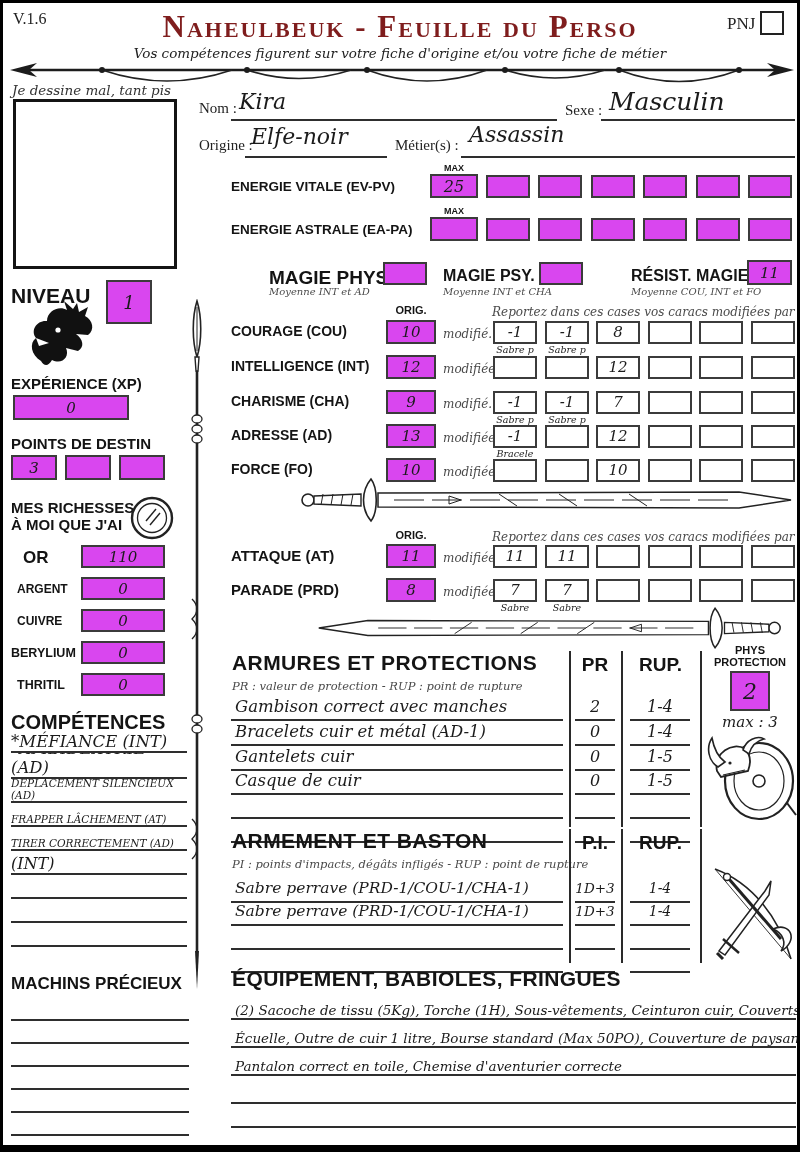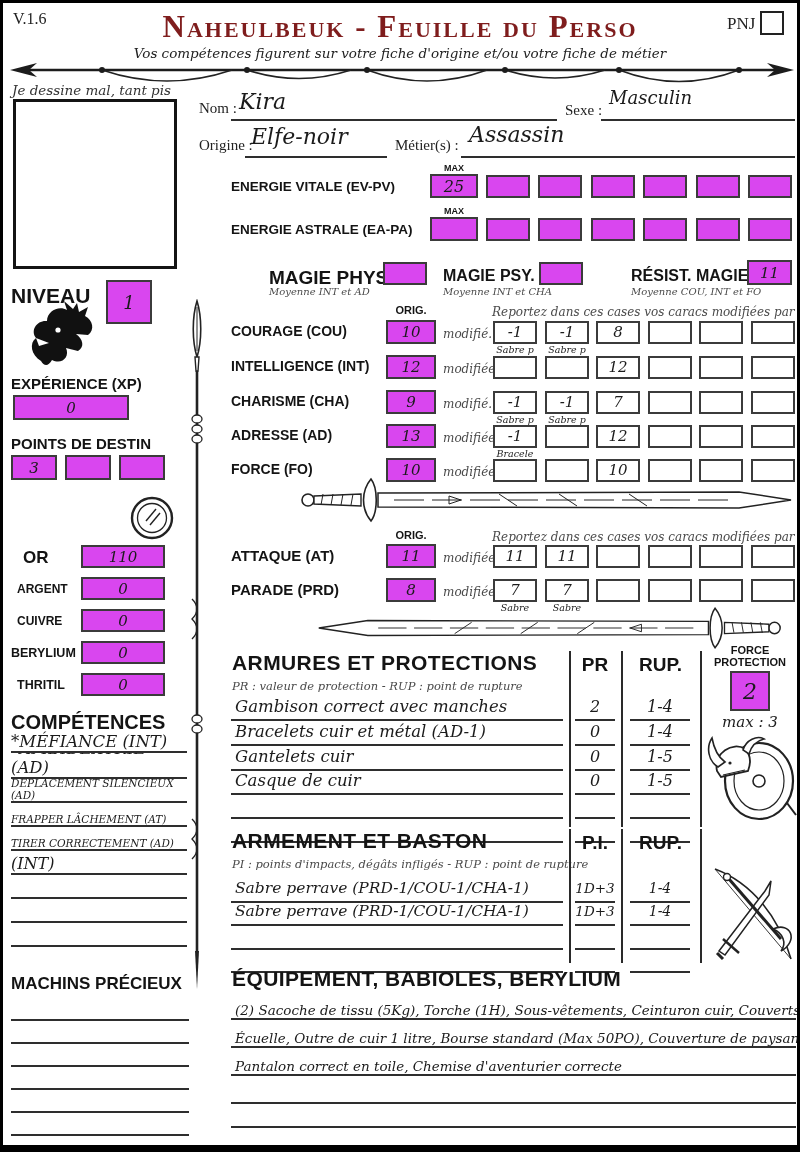--- a/index.html
+++ b/index.html
@@ -95,20 +95,24 @@
   <div class="box" style="left:8px;top:452px;width:46px;height:25px;">
       <i class="hand" style="font-size:15px;">3</i>
     </div>
   <div class="box" style="left:62px;top:452px;width:46px;height:25px;">
       <i class="hand" style="font-size:15px;"></i>
     </div>
   <div class="box" style="left:116px;top:452px;width:46px;height:25px;">
       <i class="hand" style="font-size:15px;"></i>
     </div>
 
+  <div class="abs h800" style="left:8px;top:496px;font-size:15px;line-height:17px;">
+    <div>MES RICHESSES</div>
+    <div>À MOI QUE J'AI</div>
+  </div>
   <svg class="abs" style="left:126px;top:492px;" width="46" height="46" viewBox="0 0 46 46">
     <circle cx="23" cy="23" r="20" fill="#fff" stroke="#222" stroke-width="2.4"></circle>
     <circle cx="23" cy="23" r="14.5" fill="none" stroke="#222" stroke-width="1.3"></circle>
     <line x1="17" y1="26" x2="27" y2="14" stroke="#222" stroke-width="1.4"></line>
     <line x1="21" y1="30" x2="31" y2="18" stroke="#222" stroke-width="1.4"></line>
   </svg>
 
   <div class="money-label" style="left:20px;top:545px;font-size:17px;">OR</div>
   <div class="box" style="left:78px;top:542px;width:84px;height:23px;">
       <i class="hand" style="font-size:15px;">110</i>
@@ -166,21 +170,21 @@
     <ellipse cx="12" cy="420" rx="5" ry="4" fill="#fff" stroke="#222" stroke-width="1.3"></ellipse>
     <ellipse cx="12" cy="430" rx="5" ry="4" fill="#fff" stroke="#222" stroke-width="1.3"></ellipse>
     <path d="M7,520 Q17,530 7,540 Q17,550 7,560" fill="none" stroke="#222" stroke-width="1.3"></path>
     <path d="M10,652 L14,652 L12,690 Z" fill="#222"></path>
   </svg>
 
   <div class="abs serif" style="left:196px;top:97px;font-size:15px;">Nom :</div>
   <div class="abs hand" style="left:236px;top:86px;font-size:22px;">Kira</div>
   <div class="uline" style="left:228px;top:94px;width:326px;height:22px;"></div>
   <div class="abs serif" style="left:562px;top:99px;font-size:15px;">Sexe :</div>
-  <div class="abs hand" style="left:606px;top:84px;font-size:18px;">Masculin</div>
+  <div class="abs hand" style="left:606px;top:84px;font-size:25px;">Masculin</div>
   <div class="uline" style="left:598px;top:94px;width:194px;height:22px;"></div>
 
   <div class="abs serif" style="left:196px;top:134px;font-size:15px;">Origine :</div>
   <div class="abs hand" style="left:248px;top:121px;font-size:22px;">Elfe-noir</div>
   <div class="uline" style="left:242px;top:131px;width:142px;height:22px;"></div>
   <div class="abs serif" style="left:392px;top:134px;font-size:15px;">Métier(s) :</div>
   <div class="abs hand" style="left:466px;top:119px;font-size:22px;">Assassin</div>
   <div class="uline" style="left:458px;top:131px;width:334px;height:22px;"></div>
 
   <div class="abs h800" style="left:228px;top:176px;font-size:13.5px;">ENERGIE VITALE (EV-PV)</div>
@@ -391,21 +395,21 @@
       <span class="tpr"></span>
       <span class="trup"></span>
     </div>
   <div class="trow" style="top:816px;">
       <span class="tname"></span>
       <span class="tpr"></span>
       <span class="trup"></span>
     </div>
 
   <div class="abs h800" style="left:700px;top:641px;width:94px;text-align:center;font-size:11px;line-height:12px;">
-    <div>FORCE</div>
+    <div>PHYS</div>
     <div>PROTECTION</div>
   </div>
   <div class="box" style="left:727px;top:668px;width:40px;height:40px;">
       <i class="hand" style="font-size:22px;">2</i>
     </div>
   <div class="abs hand" style="left:700px;top:710px;width:94px;text-align:center;font-size:15px;">max : 3</div>
 
   <svg class="abs" style="left:700px;top:726px;" width="94" height="94" viewBox="0 0 94 94">
     <ellipse cx="56" cy="52" rx="34" ry="38" fill="#fff" stroke="#222" stroke-width="2.2"></ellipse>
     <ellipse cx="56" cy="52" rx="25" ry="29" fill="none" stroke="#222" stroke-width="1.2"></ellipse>
@@ -451,21 +455,21 @@
     <path d="M8,4 C45,18 72,52 84,94" fill="none" stroke="#222" stroke-width="1.6"></path>
     <line x1="8" y1="4" x2="84" y2="94" stroke="#222" stroke-width="0.9"></line>
     <path d="M12,86 L58,26 L64,16 L62,30 L18,90 Z" fill="#fff" stroke="#222" stroke-width="1.5"></path>
     <line x1="16" y1="74" x2="32" y2="88" stroke="#222" stroke-width="2.4"></line>
     <line x1="10" y1="88" x2="16" y2="94" stroke="#222" stroke-width="3"></line>
     <line x1="22" y1="14" x2="74" y2="74" stroke="#222" stroke-width="3"></line>
     <path d="M66,64 C84,56 92,76 74,86 C80,78 76,68 66,64 Z" fill="#fff" stroke="#222" stroke-width="1.6"></path>
     <circle cx="20" cy="12" r="3.5" fill="#fff" stroke="#222" stroke-width="1.4"></circle>
   </svg>
 
-  <div class="abs h800 sec-title" style="left:229px;top:964px;">ÉQUIPEMENT, BABIOLES, BERYLIUM</div>
+  <div class="abs h800 sec-title" style="left:229px;top:964px;">ÉQUIPEMENT, BABIOLES, FRINGUES</div>
   <div class="eq-line" style="top:988px;">
       <i class="hand">(2) Sacoche de tissu (5Kg), Torche (1H), Sous-vêtements, Ceinturon cuir, Couverts de bois</i>
     </div>
   <div class="eq-line" style="top:1016px;">
       <i class="hand">Écuelle, Outre de cuir 1 litre, Bourse standard (Max 50PO), Couverture de paysan (1 kilo)</i>
     </div>
   <div class="eq-line" style="top:1044px;text-align:right;">
       <i class="hand">Pantalon correct en toile, Chemise d'aventurier correcte</i>
     </div>
   <div class="eq-line" style="top:1072px;">

